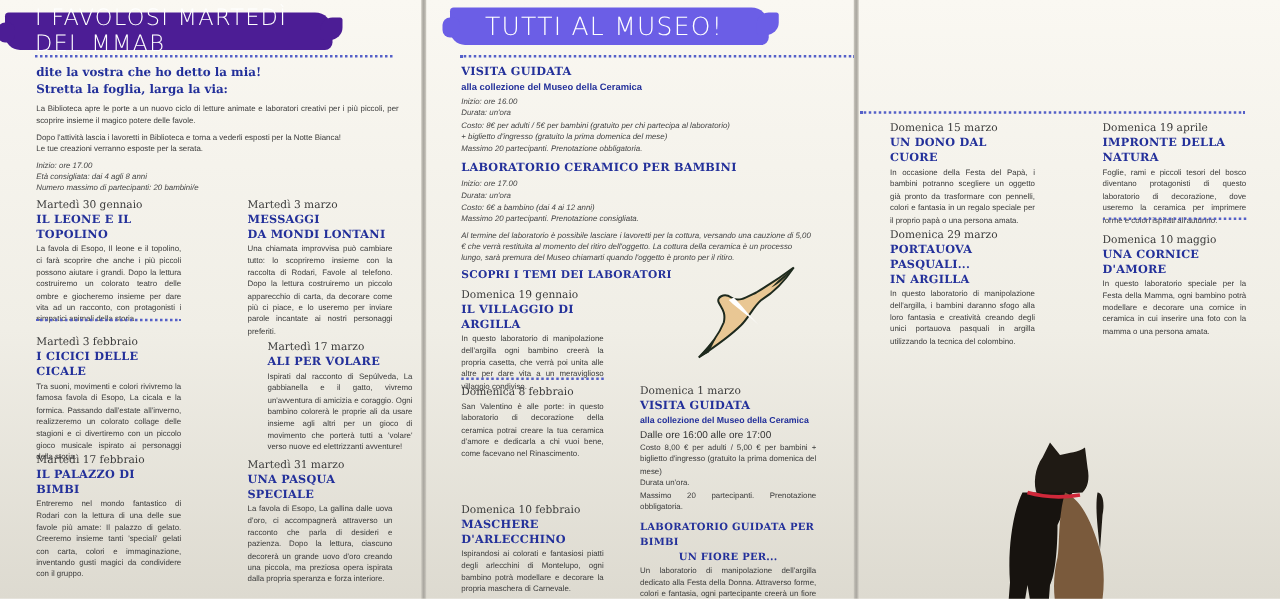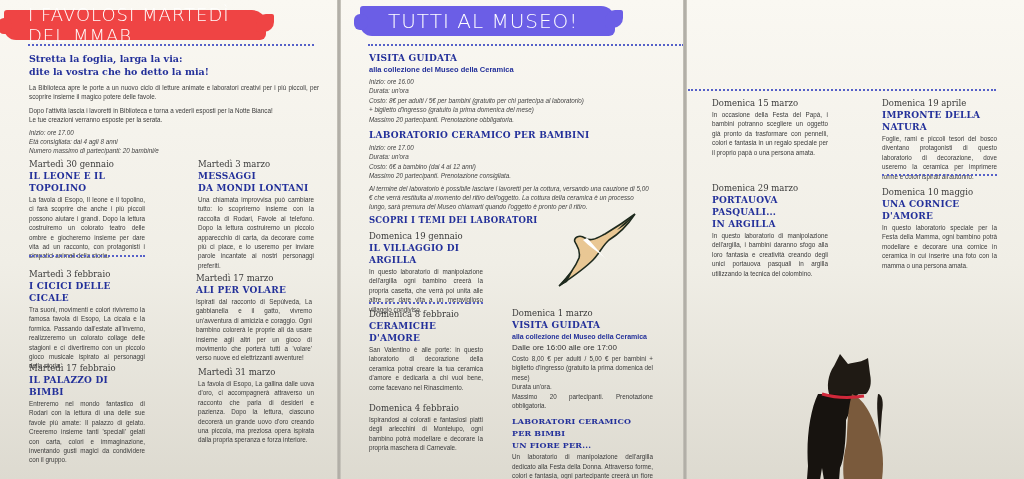--- a/index.html
+++ b/index.html
@@ -23,21 +23,21 @@
     border-radius: 3px 14px 6px 12px;
     color: #fff; font-family: "DejaVu Sans", sans-serif;
     font-weight: 300; letter-spacing: 1px;
     display: flex; align-items: center;
   }
   .brush::before, .brush::after {
     content: ""; position: absolute; background: inherit; border-radius: 6px;
   }
   .brush::before { left: -6px; top: 8px; width: 14px; height: 16px; }
   .brush::after { right: -8px; top: 4px; width: 18px; height: 18px; border-radius: 10px 2px 10px 3px; }
-  .b1 { left: 4px; top: 10px; width: 262px; background: #ef4444; font-size: 18px; padding-left: 24px; }
+  .b1 { left: 4px; top: 10px; width: 262px; background: #4c1d95; font-size: 18px; padding-left: 24px; }
   .b2 { left: 360px; top: 6px; width: 255px; background: #6b5ee6; font-size: 20px; padding-left: 28px; }
   .dots { position: absolute; height: 0; border-top: 2px dotted #5560c8; }
   .h-blue {
     font-family: "DejaVu Serif", serif; font-weight: bold; color: #23309a;
     font-size: 9px; line-height: 12px; letter-spacing: 0.2px;
   }
   .date { font-family: "DejaVu Serif", serif; font-size: 8.5px; color: #3a3a3a; line-height: 12px; }
   .body-text { font-size: 6.3px; line-height: 9.4px; color: #3a3a3a; text-align: justify; }
   .ital { font-style: italic; font-size: 6.3px; line-height: 9.4px; color: #444; }
   .abs { position: absolute; }
@@ -49,22 +49,22 @@
 </head>
 <body>
 
 <div class="panel p1">
   <div class="brush b1">
     <span>I FAVOLOSI MARTEDÌ DEL MMAB</span>
   </div>
   <div class="dots" style="left:28px; top:44px; width:286px;"></div>
 
   <div class="abs" style="left:29px; top:52px; width:290px;">
+    <div class="intro-title">dite la vostra che ho detto la mia!</div>
     <div class="intro-title">Stretta la foglia, larga la via:</div>
-    <div class="intro-title">dite la vostra che ho detto la mia!</div>
     <div class="body-text" style="margin-top:5px;">La Biblioteca apre le porte a un nuovo ciclo di letture animate e laboratori creativi per i più piccoli, per scoprire insieme il magico potere delle favole.</div>
     <div class="body-text" style="margin-top:4px;">Dopo l'attività lascia i lavoretti in Biblioteca e torna a vederli esposti per la Notte Bianca!</div>
     <div class="body-text">Le tue creazioni verranno esposte per la serata.</div>
     <div class="ital" style="margin-top:3px;">Inizio: ore 17.00</div>
     <div class="ital">Età consigliata: dai 4 agli 8 anni</div>
     <div class="ital">Numero massimo di partecipanti: 20 bambini/e</div>
   </div>
 
   <div class="abs" style="left:29px; top:158px; width:116px;">
     <div class="date">Martedì 30 gennaio</div>
@@ -85,28 +85,29 @@
     <div class="body-text" style="margin-top:1px;">Entreremo nel mondo fantastico di Rodari con la lettura di una delle sue favole più amate: Il palazzo di gelato. Creeremo insieme tanti 'speciali' gelati con carta, colori e immaginazione, inventando gusti magici da condividere con il gruppo.</div>
   </div>
 
   <div class="abs" style="left:198px; top:158px; width:116px;">
     <div class="date">Martedì 3 marzo</div>
     <div class="h-blue">MESSAGGI</div>
     <div class="h-blue">DA MONDI LONTANI</div>
     <div class="body-text" style="margin-top:1px;">Una chiamata improvvisa può cambiare tutto: lo scopriremo insieme con la raccolta di Rodari, Favole al telefono. Dopo la lettura costruiremo un piccolo apparecchio di carta, da decorare come più ci piace, e lo useremo per inviare parole incantate ai nostri personaggi preferiti.</div>
   </div>
 
-  <div class="abs" style="left:196px; top:272px; width:116px;">
+  <div class="abs" style="left:214px; top:272px; width:116px;">
     <div class="date">Martedì 17 marzo</div>
     <div class="h-blue">ALI PER VOLARE</div>
     <div class="body-text" style="margin-top:1px;">Ispirati dal racconto di Sepúlveda, La gabbianella e il gatto, vivremo un'avventura di amicizia e coraggio. Ogni bambino colorerà le proprie ali da usare insieme agli altri per un gioco di movimento che porterà tutti a 'volare' verso nuove ed elettrizzanti avventure!</div>
   </div>
 
   <div class="abs" style="left:198px; top:366px; width:116px;">
     <div class="date">Martedì 31 marzo</div>
+    <div class="h-blue">UNA PASQUA SPECIALE</div>
     <div class="body-text" style="margin-top:1px;">La favola di Esopo, La gallina dalle uova d'oro, ci accompagnerà attraverso un racconto che parla di desideri e pazienza. Dopo la lettura, ciascuno decorerà un grande uovo d'oro creando una piccola, ma preziosa opera ispirata dalla propria speranza e forza interiore.</div>
   </div>
 </div>
 
 <div class="fold" style="left:337px;"></div>
 
 <div class="panel p2">
   <div class="brush b2" style="left:18px;">
     <span>TUTTI AL MUSEO!</span>
   </div>
@@ -135,57 +136,58 @@
 
   <div class="abs" style="left:27px; top:230px; width:114px;">
     <div class="date">Domenica 19 gennaio</div>
     <div class="h-blue">IL VILLAGGIO DI ARGILLA</div>
     <div class="body-text" style="margin-top:1px;">In questo laboratorio di manipolazione dell'argilla ogni bambino creerà la propria casetta, che verrà poi unita alle altre per dare vita a un meraviglioso villaggio condiviso.</div>
   </div>
   <div class="dots" style="left:27px; top:302px; width:114px;"></div>
 
   <div class="abs" style="left:27px; top:308px; width:114px;">
     <div class="date">Domenica 8 febbraio</div>
-    <div class="h-blue">CERAMICHE D'AMORE</div>
     <div class="body-text" style="margin-top:1px;">San Valentino è alle porte: in questo laboratorio di decorazione della ceramica potrai creare la tua ceramica d'amore e dedicarla a chi vuoi bene, come facevano nel Rinascimento.</div>
   </div>
 
   <div class="abs" style="left:27px; top:402px; width:114px;">
-    <div class="date">Domenica 4 febbraio</div>
+    <div class="date">Domenica 10 febbraio</div>
+    <div class="h-blue">MASCHERE D'ARLECCHINO</div>
     <div class="body-text" style="margin-top:1px;">Ispirandosi ai colorati e fantasiosi piatti degli arlecchini di Montelupo, ogni bambino potrà modellare e decorare la propria maschera di Carnevale.</div>
   </div>
 
   <div class="abs" style="left:170px; top:307px; width:141px;">
     <div class="date">Domenica 1 marzo</div>
     <div class="h-blue">VISITA GUIDATA</div>
     <div class="sub-blue" style="font-size:7px;">alla collezione del Museo della Ceramica</div>
     <div class="visit-time">Dalle ore 16:00 alle ore 17:00</div>
     <div class="body-text" style="margin-top:1px;">Costo 8,00 € per adulti / 5,00 € per bambini + biglietto d'ingresso (gratuito la prima domenica del mese)</div>
     <div class="body-text">Durata un'ora.</div>
     <div class="body-text">Massimo 20 partecipanti. Prenotazione obbligatoria.</div>
-    <div class="h-blue" style="margin-top:5px; font-size:8px;">LABORATORI CERAMICO PER BIMBI</div>
-    <div class="h-blue" style="font-size:8px;">UN FIORE PER...</div>
+    <div class="h-blue" style="margin-top:5px; font-size:8px;">LABORATORIO GUIDATA PER BIMBI</div>
+    <div class="h-blue" style="font-size:8px;text-align:center;">UN FIORE PER...</div>
     <div class="body-text" style="margin-top:1px;">Un laboratorio di manipolazione dell'argilla dedicato alla Festa della Donna. Attraverso forme, colori e fantasia, ogni partecipante creerà un fiore da dedicare a una donna speciale. Un'esperienza creativa per raccontare affetto, forza e unicità.</div>
   </div>
 
   <svg class="abs" style="left:215px; top:212px;" width="80" height="76" viewBox="0 0 80 76">
     <path d="M78 2 C70 14 62 22 52 28 C46 33 42 42 36 48 C26 58 14 66 2 74 C10 66 18 56 22 46 C24 38 20 34 18 30 C16 26 22 22 28 26 C34 30 40 26 48 22 C58 16 70 8 78 2 Z" fill="#e9c794" stroke="#1e2a1e" stroke-width="1.6"></path>
     <path d="M78 2 C72 10 66 15 60 18 L66 12 Z" fill="#1e2a1e"></path>
     <path d="M2 74 C8 66 12 62 16 58 L10 70 Z" fill="#1e2a1e"></path>
     <path d="M26 28 C34 36 44 42 50 48 C42 40 36 32 30 26 Z" fill="#fff"></path>
   </svg>
 </div>
 
 <div class="fold" style="left:683px;"></div>
 
 <div class="panel p3">
   <div class="dots" style="left:0; top:44px; width:308px;"></div>
 
   <div class="abs" style="left:24px; top:52px; width:116px;">
     <div class="date">Domenica 15 marzo</div>
+    <div class="h-blue">UN DONO DAL CUORE</div>
     <div class="body-text" style="margin-top:1px;">In occasione della Festa del Papà, i bambini potranno scegliere un oggetto già pronto da trasformare con pennelli, colori e fantasia in un regalo speciale per il proprio papà o una persona amata.</div>
   </div>
 
   <div class="abs" style="left:24px; top:137px; width:116px;">
     <div class="date">Domenica 29 marzo</div>
     <div class="h-blue">PORTAUOVA PASQUALI...</div>
     <div class="h-blue">IN ARGILLA</div>
     <div class="body-text" style="margin-top:1px;">In questo laboratorio di manipolazione dell'argilla, i bambini daranno sfogo alla loro fantasia e creatività creando degli unici portauova pasquali in argilla utilizzando la tecnica del colombino.</div>
   </div>
 

